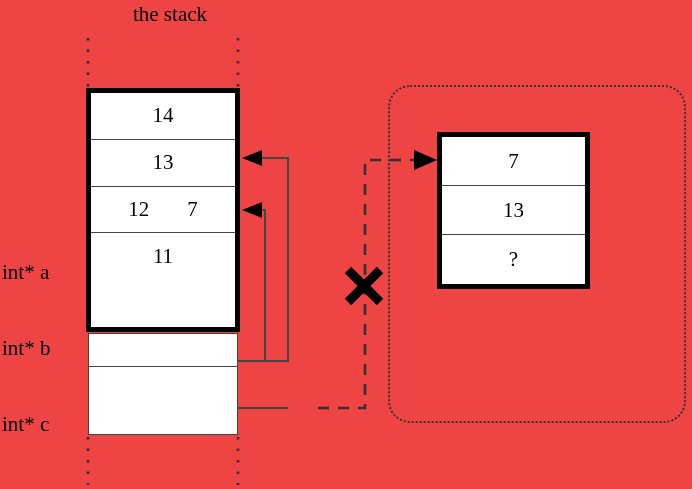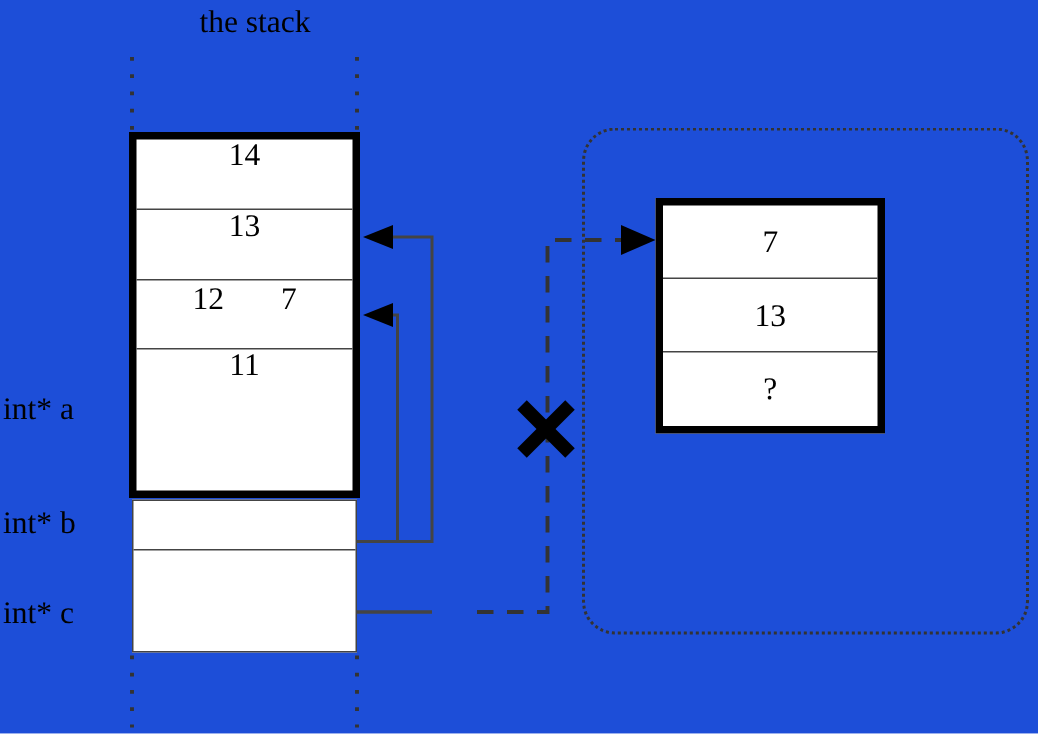--- a/index.html
+++ b/index.html
@@ -4,21 +4,21 @@
 <style>
   html, body {
     margin: 0;
     padding: 0;
     background: #ffffff;
   }
   #canvas {
     position: relative;
     width: 692px;
     height: 489px;
-    background: #1d4ed8;
+    background: #ef4444;
     font-family: "Liberation Serif", "DejaVu Serif", serif;
     overflow: hidden;
   }
   .title {
     position: absolute;
     font-size: 21px;
     color: #000000;
     white-space: nowrap;
     text-align: center;
   }
@@ -27,38 +27,39 @@
 
   .var-label {
     position: absolute;
     font-size: 21px;
     color: #000000;
     white-space: nowrap;
     left: 2px;
   }
   #label-a { top: 260px; }
   #label-b { top: 336px; }
-  #label-c { top: 396px; }
+  #label-c { top: 412px; }
 
   
   #stack-array {
     position: absolute;
     left: 86px;
     top: 88px;
     width: 154px;
     height: 244px;
     border: 5px solid #000000;
     box-sizing: border-box;
     background: #ffffff;
   }
   #stack-array .cell {
     height: 46.8px;
     box-sizing: border-box;
     border-bottom: 1.6px solid #444444;
     display: flex;
+    align-items: center;
     justify-content: center;
     position: relative;
   }
   #stack-array .cell:last-child { border-bottom: none; }
   #stack-array .cell .val {
     font-size: 21px;
     color: #000000;
     line-height: 1;
   }
 

